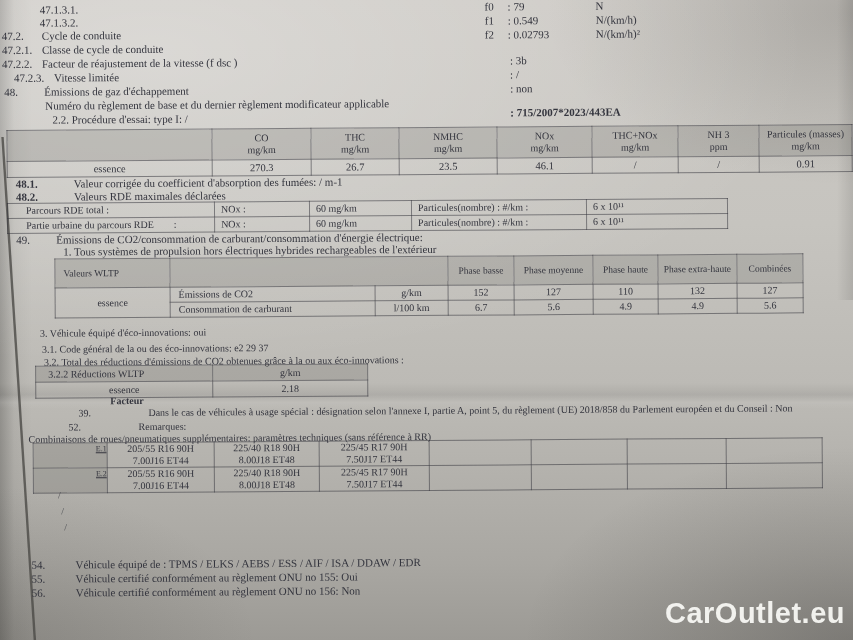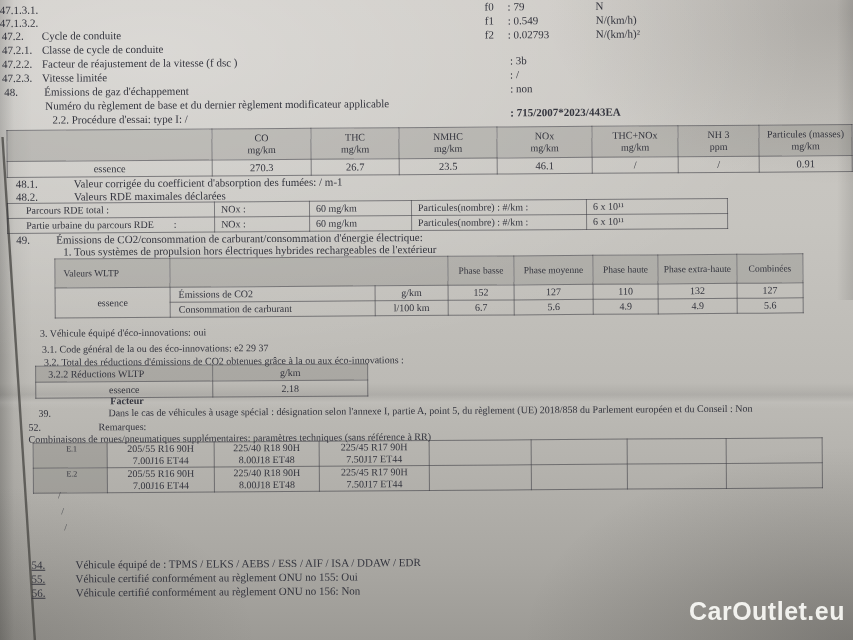--- a/index.html
+++ b/index.html
@@ -23,24 +23,24 @@
     position:absolute;left:0;width:853px;height:26px;top:383px;
     background:linear-gradient(180deg, rgba(0,0,0,0) 0%, rgba(0,0,0,0.07) 45%, rgba(255,255,255,0.06) 75%, rgba(0,0,0,0) 100%);
   }
   .crease2{
     position:absolute;right:0;top:0;width:16px;height:300px;
     background:linear-gradient(90deg, rgba(0,0,0,0) 0%, rgba(0,0,0,0.10) 100%);
   }
   .content{position:absolute;inset:0;transform:rotate(-0.4deg);transform-origin:50% 55%;}
   .row{position:absolute;white-space:nowrap;font-size:11px;line-height:13px;}
   .num{display:inline-block;}
-  .w44{width:44px;text-decoration:underline;}
+  .w44{width:44px;}
   .w40{width:40px;}
-  .w58{width:58px;}
-  .w70{width:70px;}
+  .w58{width:58px;font-weight:bold;}
+  .w70{width:70px;padding-left:40px;}
   .small{font-size:10px;}
   .bold{font-weight:bold;}
   .flabel{display:inline-block;width:23px;}
   .fval{display:inline-block;width:88px;}
 
   table.t{border-collapse:collapse;table-layout:fixed;position:absolute;}
   table.t td{
     border:1px solid rgba(55,55,62,0.55);
     padding:0;text-align:center;vertical-align:middle;
     font-size:10px;line-height:12px;overflow:hidden;
@@ -50,27 +50,27 @@
   .t1 tr.head td{height:30px;}
   .rde td{height:14px;font-size:10.5px;}
   .rde td.lbl{text-align:left;padding-left:18px;white-space:pre;}
   .rde td.pl{text-align:left;padding-left:6px;}
   .wltp tr.head td{height:28px;font-size:9.5px;}
   .wltp td.data{height:14px;}
   .wltp td.desc{text-align:left;padding-left:8px;}
   .eco-t td{height:15px;font-size:10px;}
   .eco-t td.hd{text-align:left;padding-left:12px;}
   .tyres td{height:21px;font-size:8.5px;line-height:9.5px;}
-  .tyres td.elbl{text-align:center;vertical-align:top;font-size:8px;padding-left:3px;}
+  .tyres td.elbl{text-align:right;vertical-align:top;font-size:8px;padding-left:3px;text-decoration:underline;}
 
   .slash{position:absolute;font-size:10px;color:rgba(52,53,62,0.75);}
   .watermark{
     position:absolute;right:8px;top:597px;
     font-family:"Liberation Sans","DejaVu Sans",sans-serif;
-    font-weight:bold;font-size:25px;letter-spacing:0.5px;
+    font-weight:bold;font-size:29px;letter-spacing:0.5px;
     color:rgba(253,253,250,0.90);
   }
   svg.edge{position:absolute;left:0;top:0;}
 </style>
 </head>
 <body>
 
 <div class="photo"></div>
 <div class="crease"></div>
 <div class="crease2"></div>
@@ -79,21 +79,21 @@
 
   <svg class="edge" width="853" height="640">
     <line x1="4" y1="134" x2="33" y2="640" stroke="#4b4a46" stroke-width="2.4" opacity="0.8"></line>
   </svg>
 
   <div class="row" style="left:2px;top:1px"><span class="num w70">47.1.3.1.</span><span></span></div>
   <div class="row" style="left:2px;top:14px"><span class="num w70">47.1.3.2.</span><span></span></div>
   <div class="row" style="left:4px;top:27px"><span class="num w40">47.2.</span><span>Cycle de conduite</span></div>
   <div class="row" style="left:4px;top:41px"><span class="num w40">47.2.1.</span><span>Classe de cycle de conduite</span></div>
   <div class="row" style="left:4px;top:55px"><span class="num w40">47.2.2.</span><span>Facteur de réajustement de la vitesse (f dsc )</span></div>
-  <div class="row" style="left:4px;top:69px"><span class="num w40">47.2.3.</span><span>Vitesse limitée</span></div>
+  <div class="row" style="left:16px;top:69px"><span class="num w40">47.2.3.</span><span>Vitesse limitée</span></div>
   <div class="row" style="left:6px;top:83px"><span class="num w40">48.</span><span>Émissions de gaz d'échappement</span></div>
   <div class="row" style="left:47px;top:97px"><span>Numéro du règlement de base et du dernier règlement modificateur applicable</span></div>
   <div class="row" style="left:54px;top:111px"><span>2.2. Procédure d'essai: type I: /</span></div>
 
   <div class="row" style="left:487px;top:1px"><span class="flabel">f0</span><span class="fval">: 79</span><span>N</span></div>
   <div class="row" style="left:487px;top:15px"><span class="flabel">f1</span><span class="fval">: 0.549</span><span>N/(km/h)</span></div>
   <div class="row" style="left:487px;top:29px"><span class="flabel">f2</span><span class="fval">: 0.02793</span><span>N/(km/h)²</span></div>
   <div class="row" style="left:512px;top:55px"><span>: 3b</span></div>
   <div class="row" style="left:512px;top:69px"><span>: /</span></div>
   <div class="row" style="left:512px;top:83px"><span>: non</span></div>

